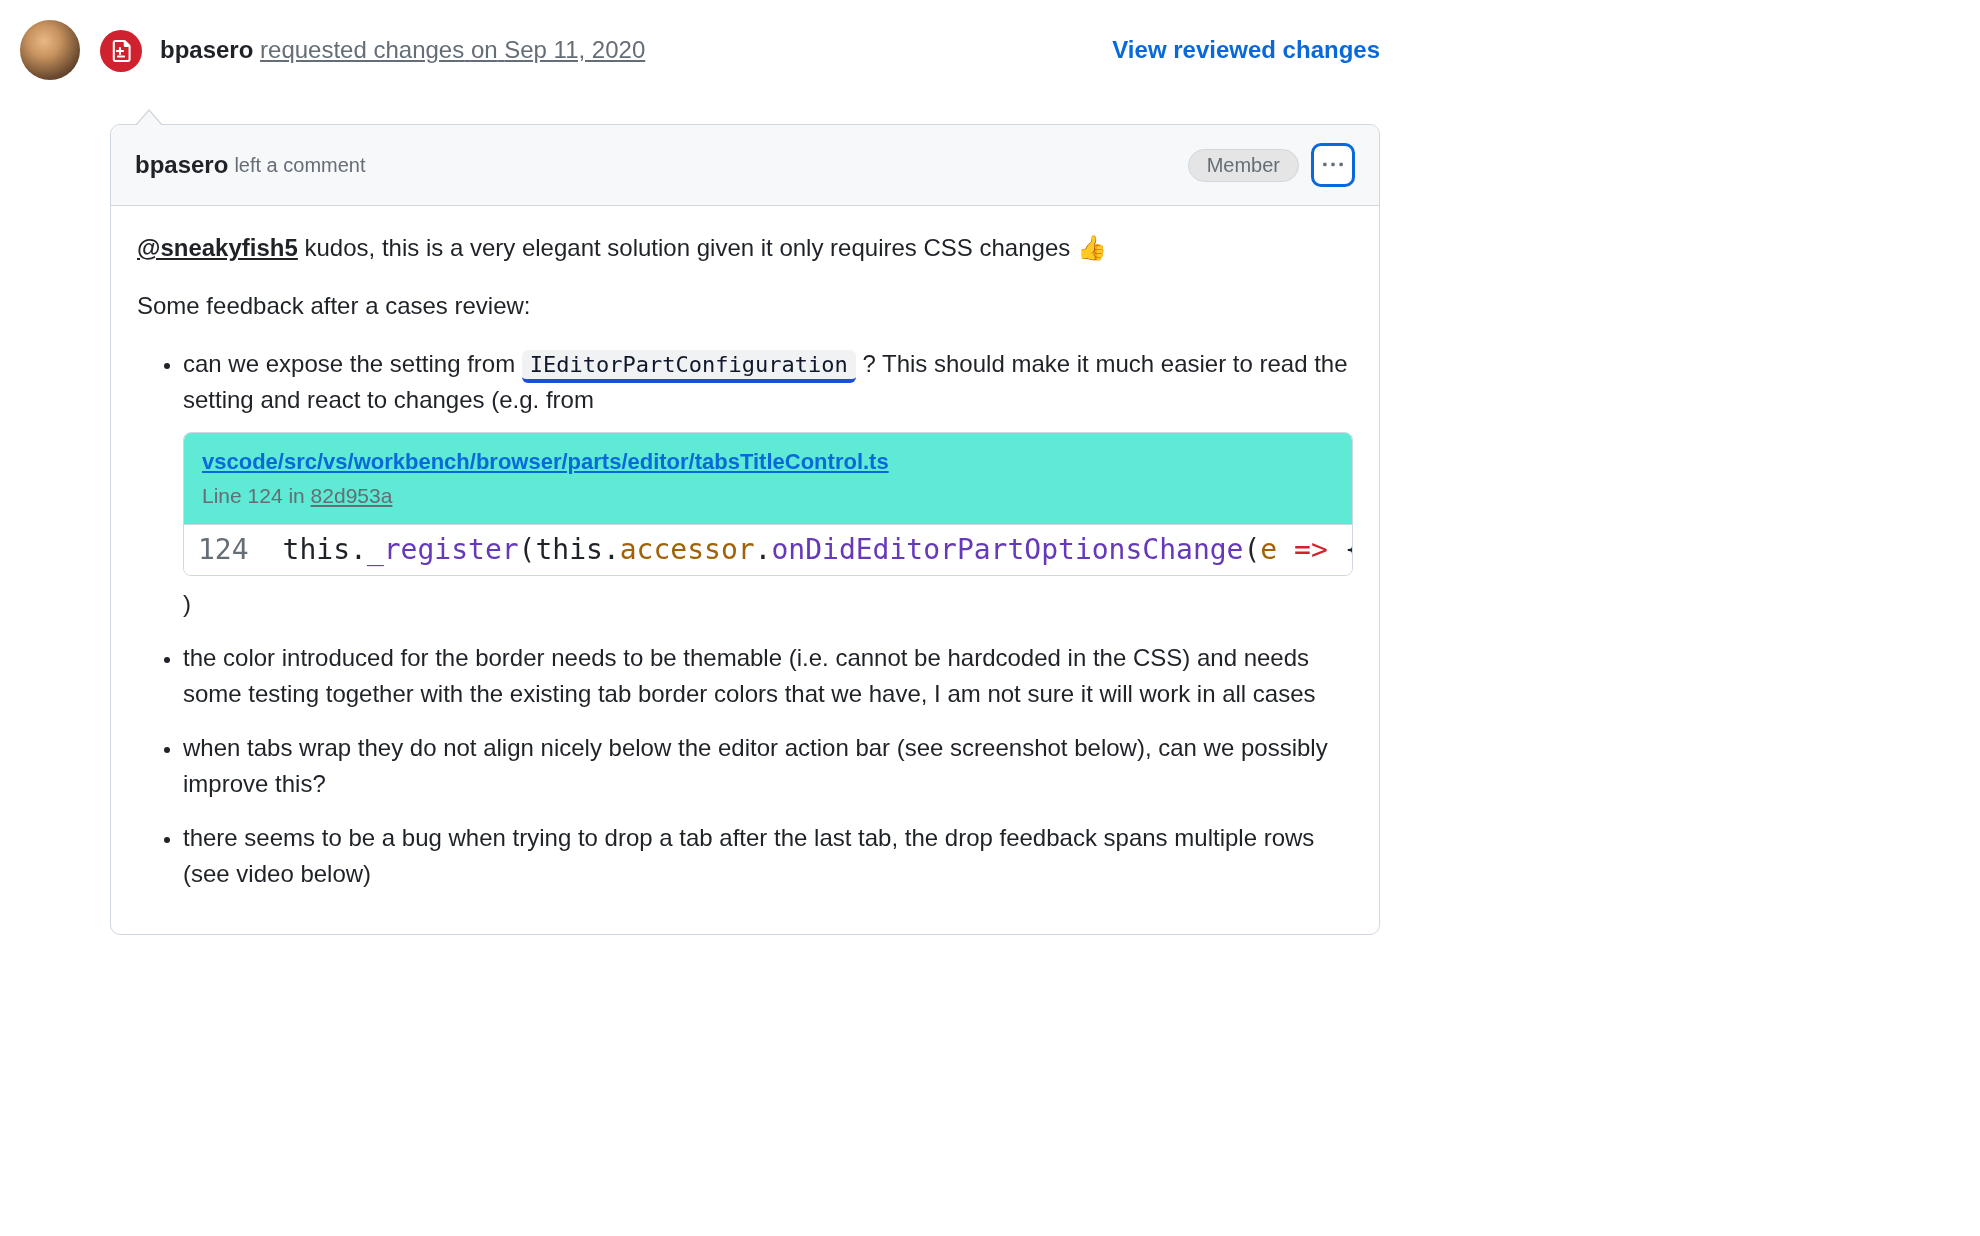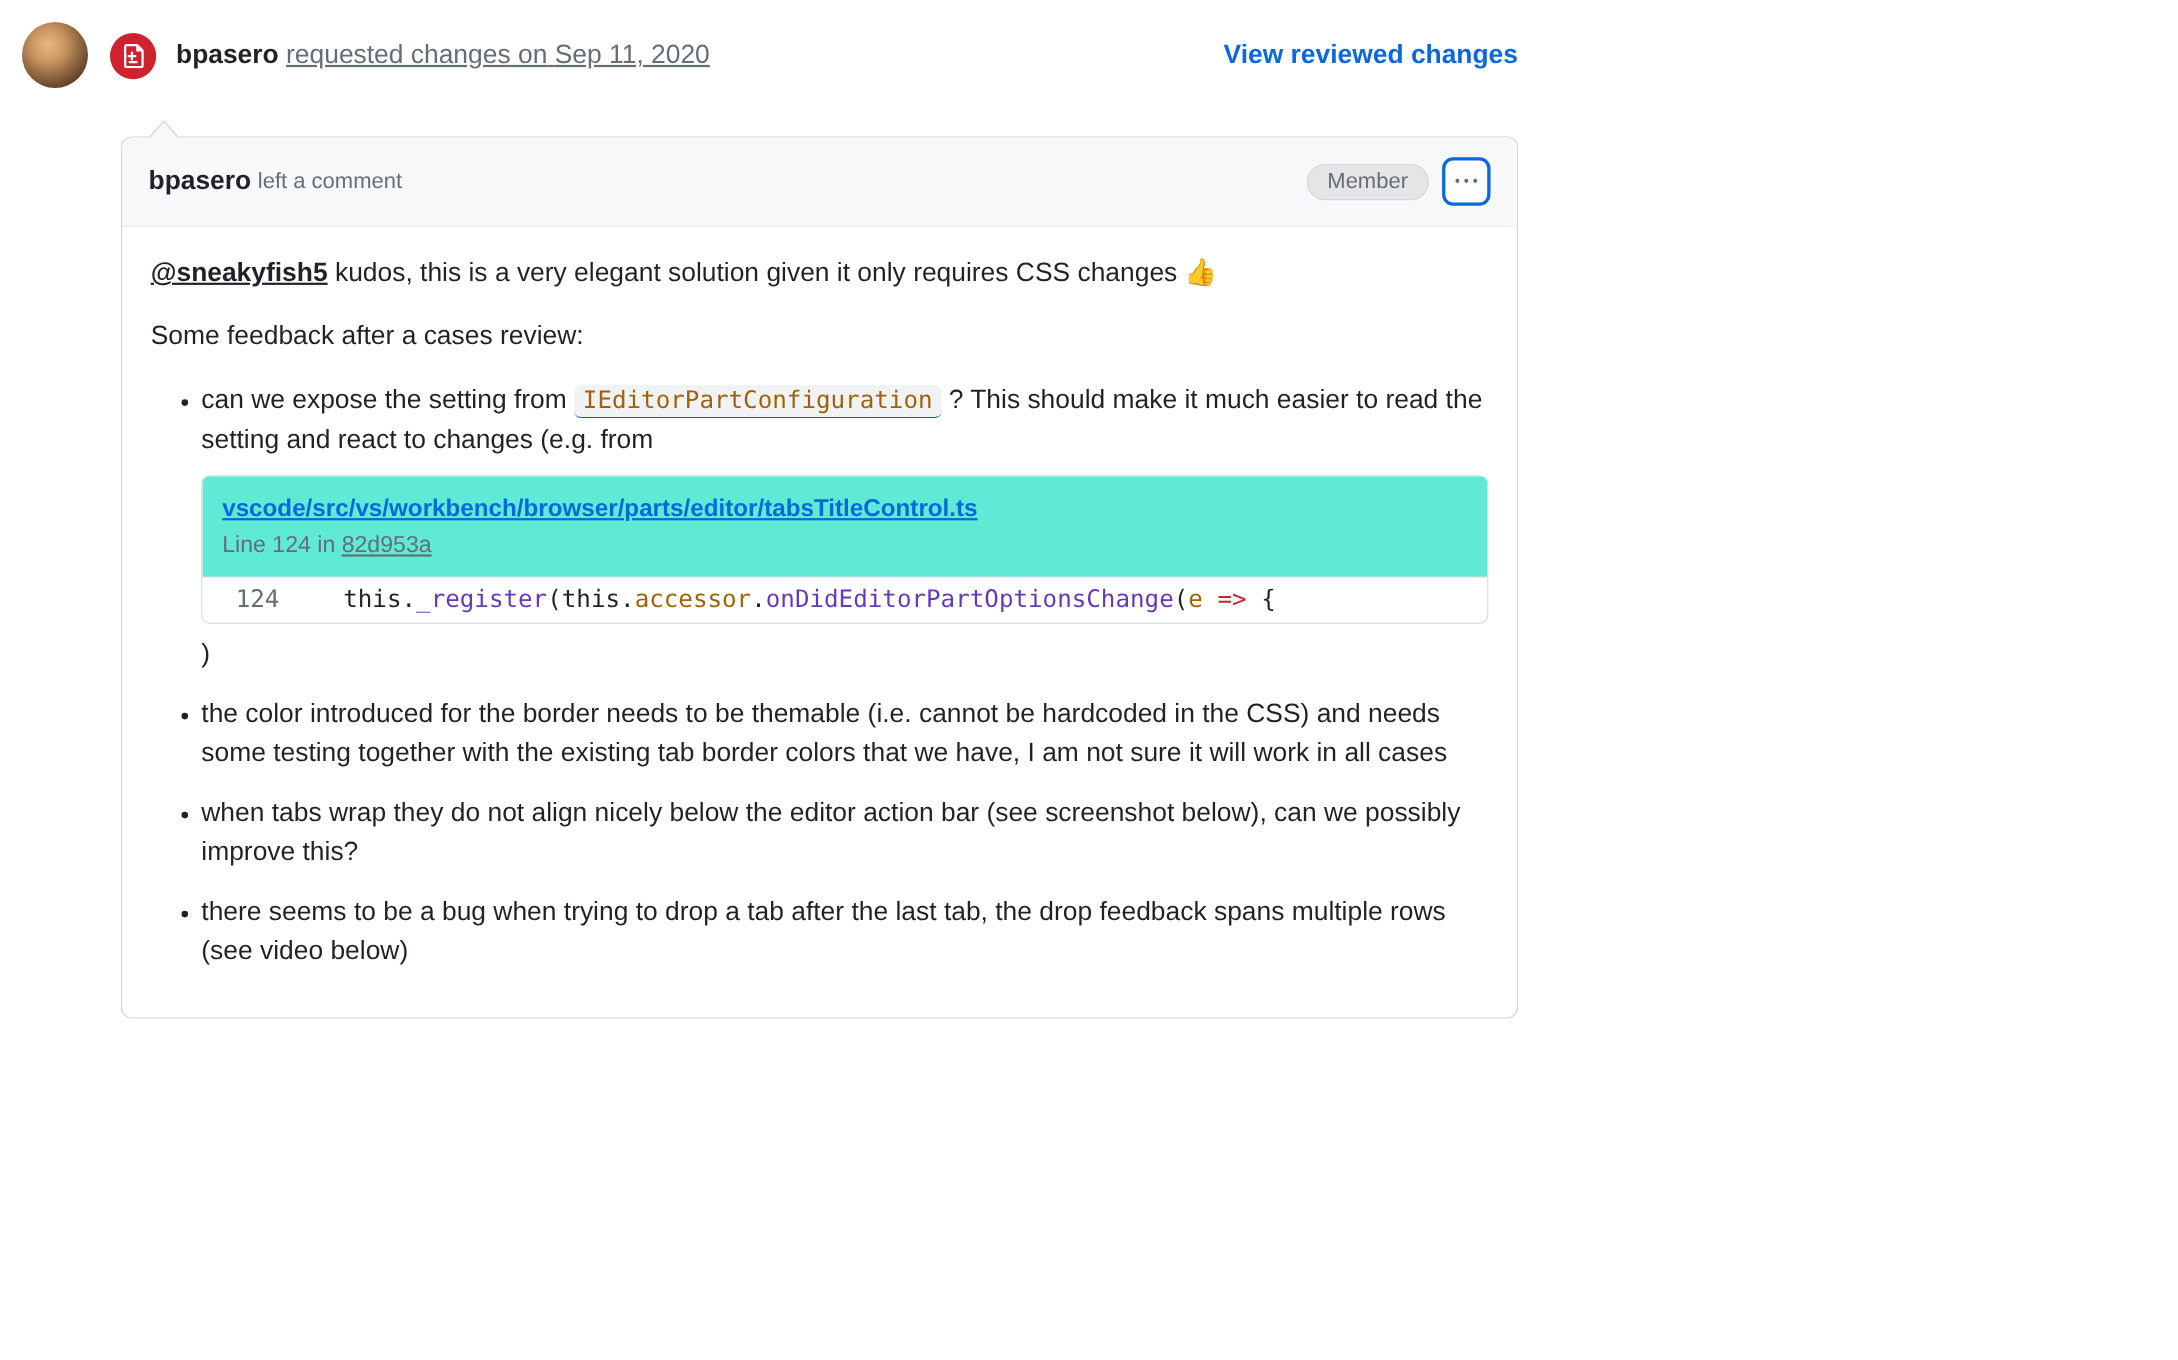--- a/index.html
+++ b/index.html
@@ -164,22 +164,22 @@
   .bullets li {
     margin-bottom: 18px;
   }
   .bullets li::marker { font-size: 20px; }
   .inline-code {
     font-family: ui-monospace, SFMono-Regular, "SF Mono", Menlo, Consolas, monospace;
     background: #f1f2f4;
     border-radius: 6px;
     padding: 2px 8px;
     font-size: 22px;
-    color: #a16207;
-    border-bottom: 1px solid #1d4ed8;
+    color: #0f172a;
+    border-bottom: 4px solid #1d4ed8;
     cursor: pointer;
   }
   .snippet {
     border: 1px solid #d0d7de;
     border-radius: 8px;
     margin: 14px 0 10px 0;
     overflow: hidden;
     font-size: 22px;
   }
   .snippet-header {
@@ -198,24 +198,23 @@
     font-size: 21px;
     margin-top: 2px;
   }
   .snippet-meta .sha {
     text-decoration: underline;
     cursor: pointer;
   }
   .snippet-code {
     display: flex;
     font-family: ui-monospace, SFMono-Regular, "SF Mono", Menlo, Consolas, monospace;
-    font-size: 22px;
+    font-size: 28px;
     background: #ffffff;
     padding: 4px 0;
-    gap: 24px;
   }
   .snippet-lineno {
     width: 90px;
     text-align: right;
     padding-right: 20px;
     padding-left: 14px;
     color: #656d76;
     user-select: none;
   }
   .snippet-line {

